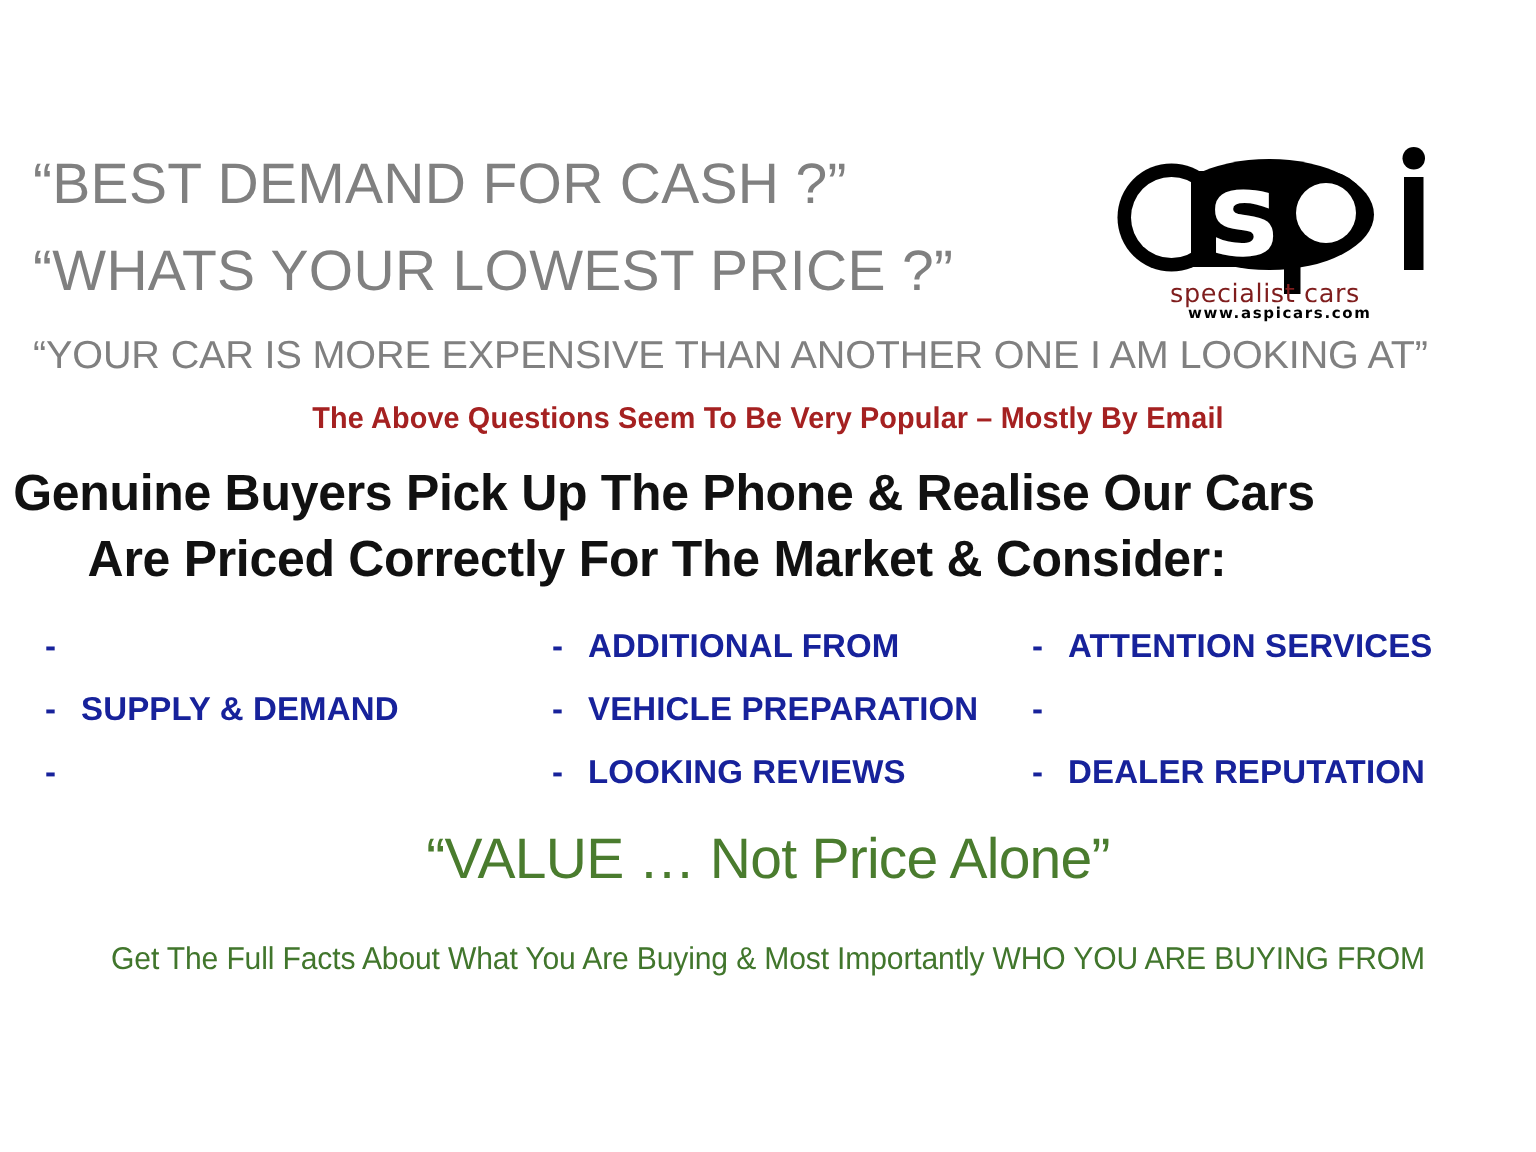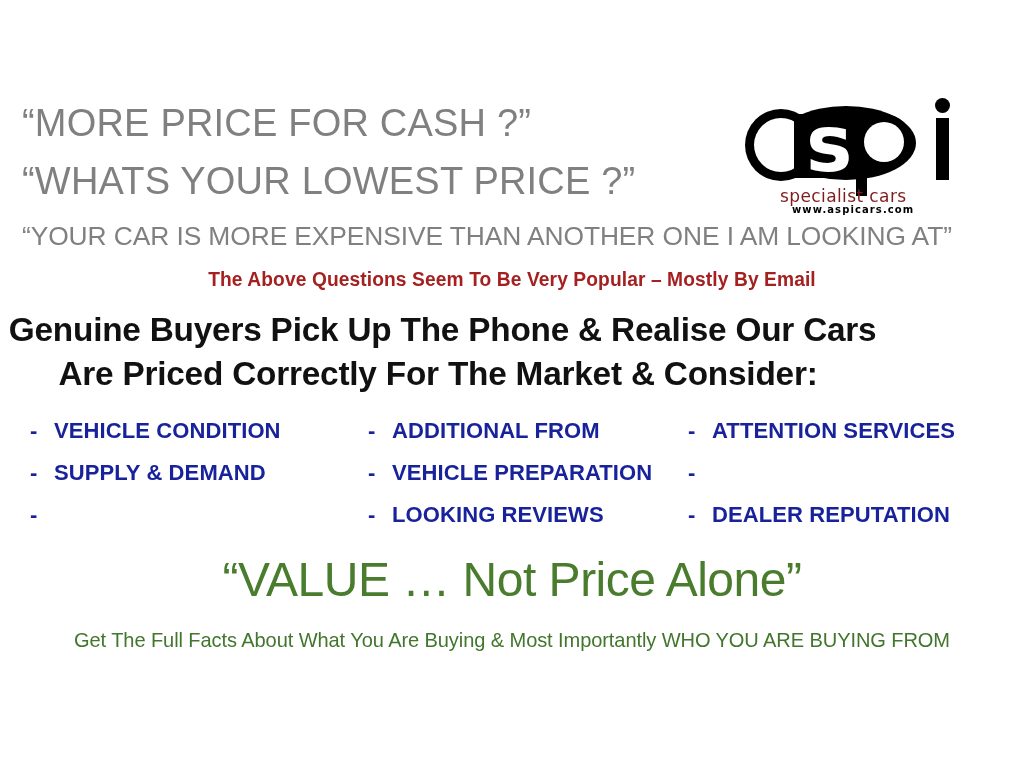--- a/index.html
+++ b/index.html
@@ -231,21 +231,21 @@
   
   .green-big {
     position: absolute;
     left: 0;
     top: 552px;
     width: 1024px;
     text-align: center;
     color: #4A7C2E;
     font-family: "Liberation Sans", sans-serif;
     font-weight: normal;
-    font-size: 48px;
+    font-size: 38px;
     letter-spacing: -0.5px;
     white-space: nowrap;
   }
   .green-small {
     position: absolute;
     left: 0;
     top: 628px;
     width: 1024px;
     text-align: center;
     color: #41762C;
@@ -270,37 +270,36 @@
       <div class="logo-s">s</div>
       <div class="logo-p-stem"></div>
       <div class="logo-p-bowl"></div>
       <div class="logo-i-stem"></div>
       <div class="logo-i-dot"></div>
     </div>
     <div class="logo-sub">specialist cars</div>
     <div class="logo-url">www.aspicars.com</div>
   </div>
 
-  <div class="q-line q1">“MORE PRICE FOR CASH ?”</div>
+  <div class="q-line q1">“BEST DEMAND FOR CASH ?”</div>
   <div class="q-line q2">“WHATS YOUR LOWEST PRICE ?”</div>
   <div class="q-line q3">“YOUR CAR IS MORE EXPENSIVE THAN ANOTHER ONE I AM LOOKING AT”</div>
 
   <div class="red-note">The Above Questions Seem To Be Very Popular – Mostly By Email</div>
 
   <div class="headline">
     <span class="hl-row">Genuine Buyers Pick Up The Phone &amp; Realise Our Cars</span>
     <span class="hl-row">Are Priced Correctly For The Market &amp; Consider:</span>
   </div>
 
   <div class="cols">
 
     <div class="col">
       <div class="li">
         <span class="dash">-</span>
-        <span>VEHICLE CONDITION</span>
       </div>
       <div class="li">
         <span class="dash">-</span>
         <span>SUPPLY &amp; DEMAND</span>
       </div>
       <div class="li">
         <span class="dash">-</span>
       </div>
     </div>
 

